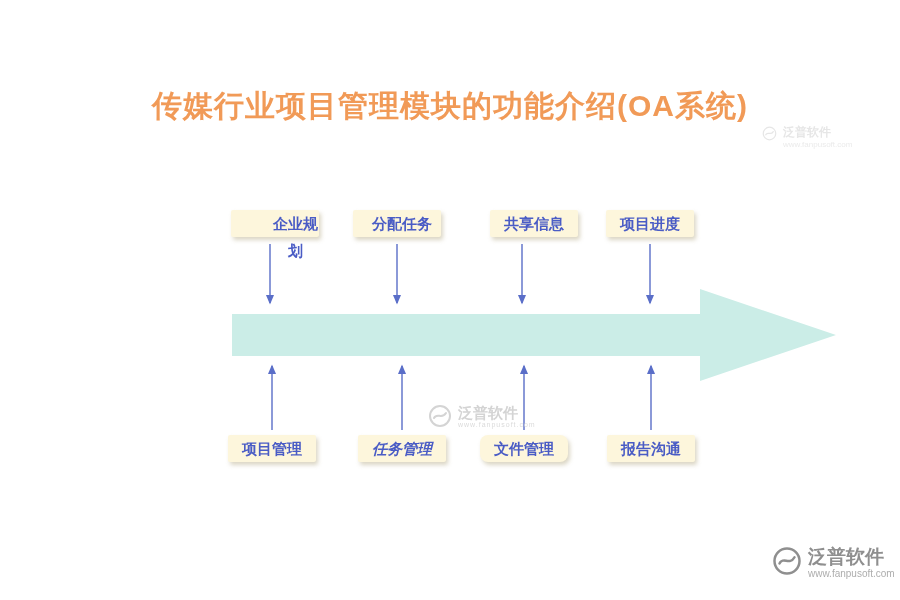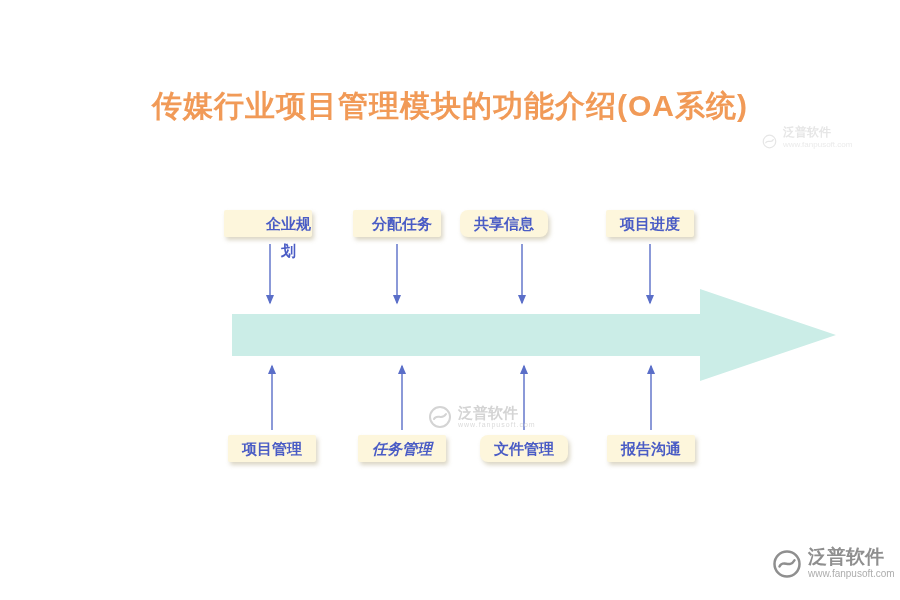--- a/index.html
+++ b/index.html
@@ -34,41 +34,41 @@
     line-height: 27px;
     text-align: center;
     background: #FDF6DC;
     color: #4A5CC5;
     font-size: 15px;
     font-weight: bold;
     border-radius: 2px;
     box-shadow: 2px 3px 4px rgba(175, 165, 125, 0.45);
   }
   
-  .tb1 { left: 224px; top: 210px; padding-left: 41px; }
+  .tb1 { left: 231px; top: 210px; padding-left: 41px; }
   .tb2 { left: 353px; top: 210px; padding-left: 10px; }
-  .tb3 { left: 460px; top: 210px; border-radius: 8px; }
+  .tb3 { left: 490px; top: 210px; }
   .tb4 { left: 606px; top: 210px; }
   
   .bb1 { left: 228px; top: 435px; }
   .bb2 { left: 358px; top: 435px; font-style: italic; }
   .bb3 { left: 480px; top: 435px; border-radius: 8px; }
   .bb4 { left: 607px; top: 435px; }
 
   .diagram-svg {
     position: absolute;
     left: 0; top: 0;
     width: 900px;
     height: 600px;
   }
 
   .watermark {
     position: absolute;
     display: flex;
-    align-items: flex-end;
+    align-items: flex-start;
     gap: 6px;
     color: #D4D4D4;
     user-select: none;
   }
   .watermark .wm-col { display: flex; flex-direction: column; line-height: 1.15; }
   .wm-center { left: 428px; top: 404px; }
   .wm-center .wm-brand { font-size: 15px; font-weight: bold; }
   .wm-center .wm-url { font-size: 7px; letter-spacing: 1px; color: #DBDBDB; }
 
   .wm-topright { left: 762px; top: 126px; opacity: 0.75; color: #DEDEDE; }

